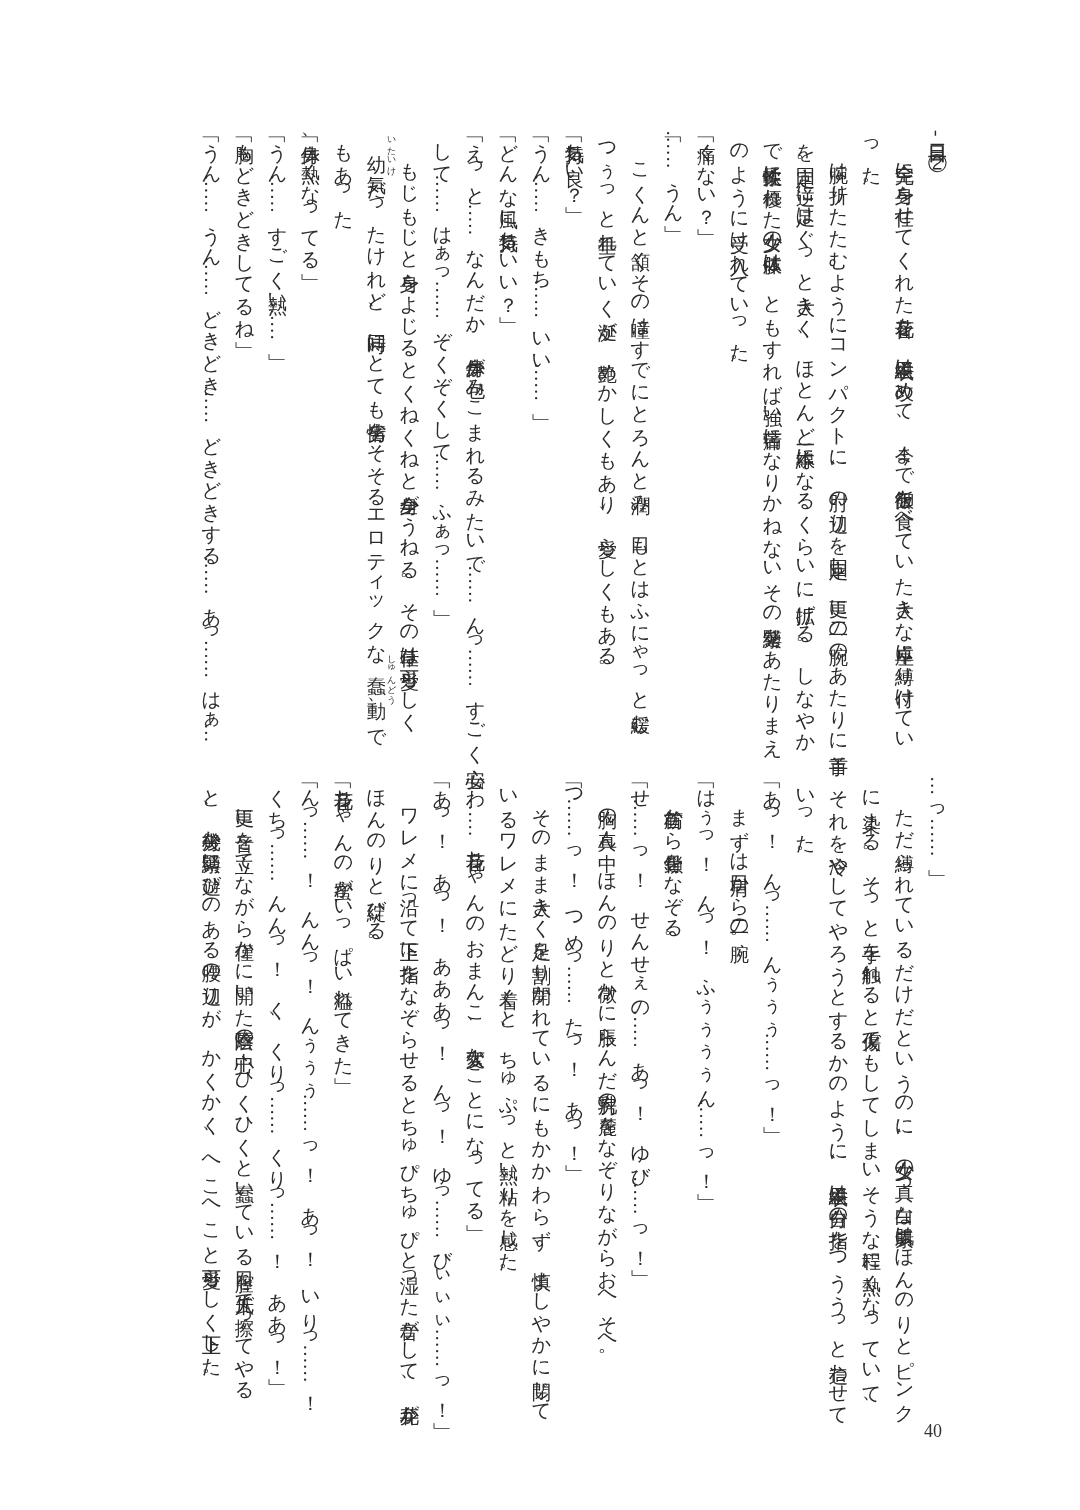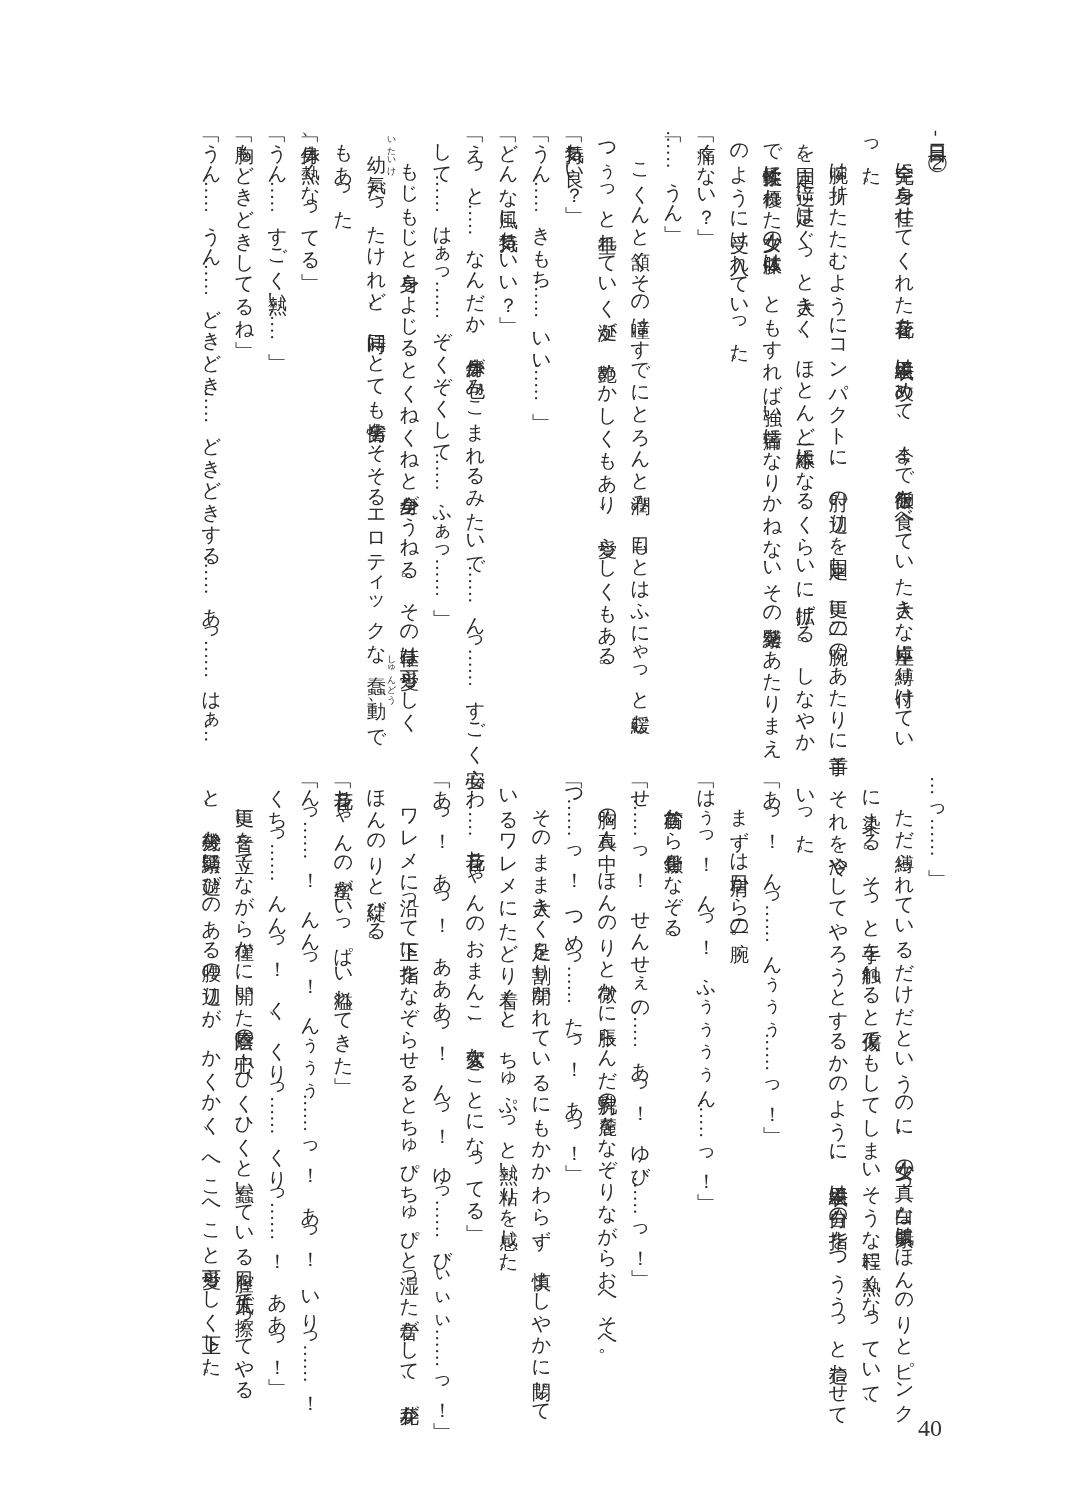--- a/index.html
+++ b/index.html
@@ -30,21 +30,21 @@
     font-weight: 400;
   }
   .chapter-title { margin-block-end: 33px; }
   .para.indent { text-indent: 1em; }
   ruby { ruby-position: over; }
   rt { font-size: 9px; line-height: 1; letter-spacing: 0; }
   .page-number {
     position: absolute;
     right: 138px;
     bottom: 68px;
-    font-size: 24px;
+    font-size: 18px;
     color: #333333;
     font-family: "Liberation Serif", "DejaVu Serif", serif;
   }
 </style>
 </head>
 <body>
 
 <div class="page" style="background: rgb(255, 255, 255);">
 
   <section class="vblock block-upper" style="color: rgb(43, 43, 43);">

